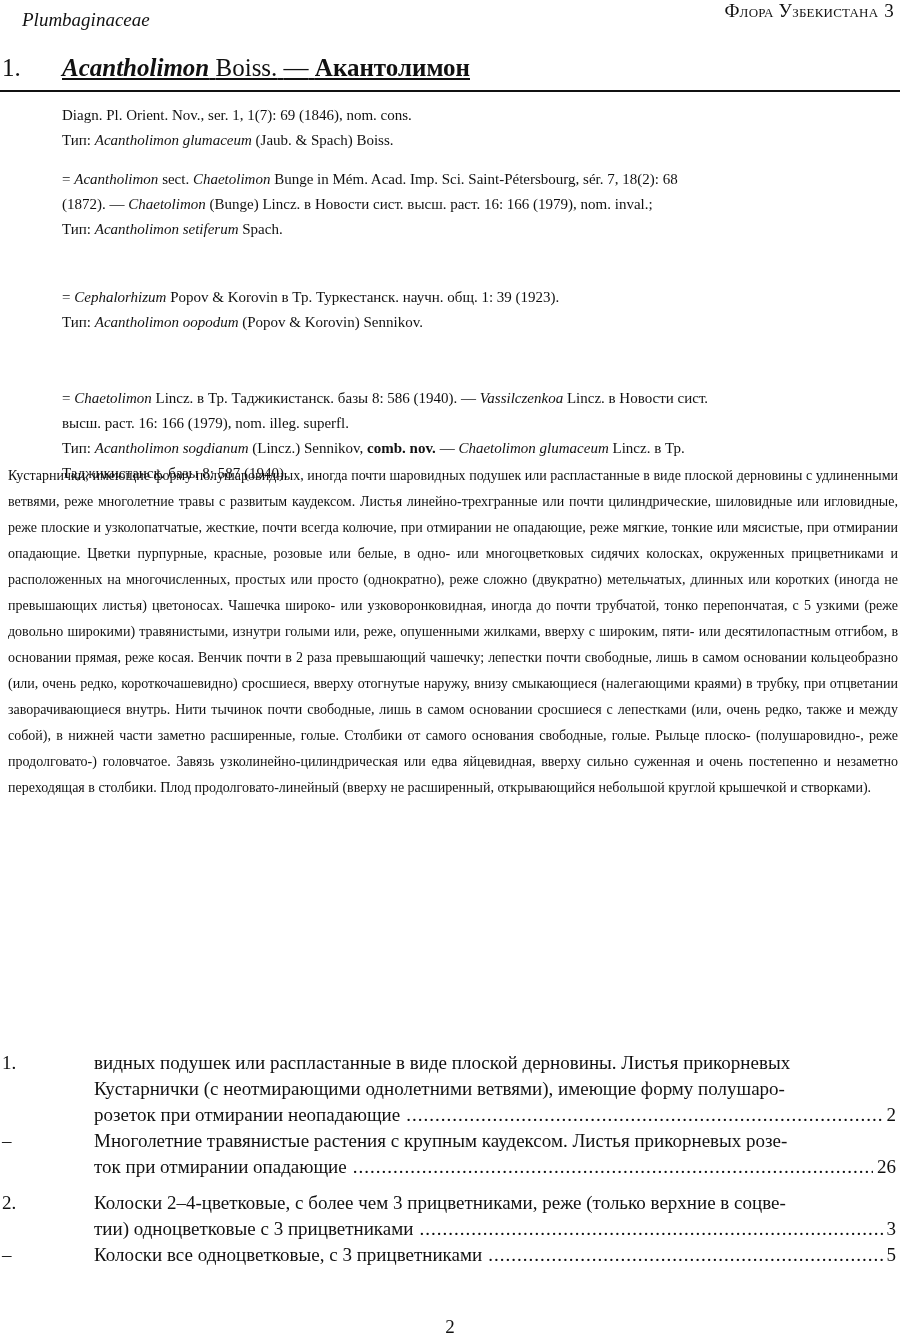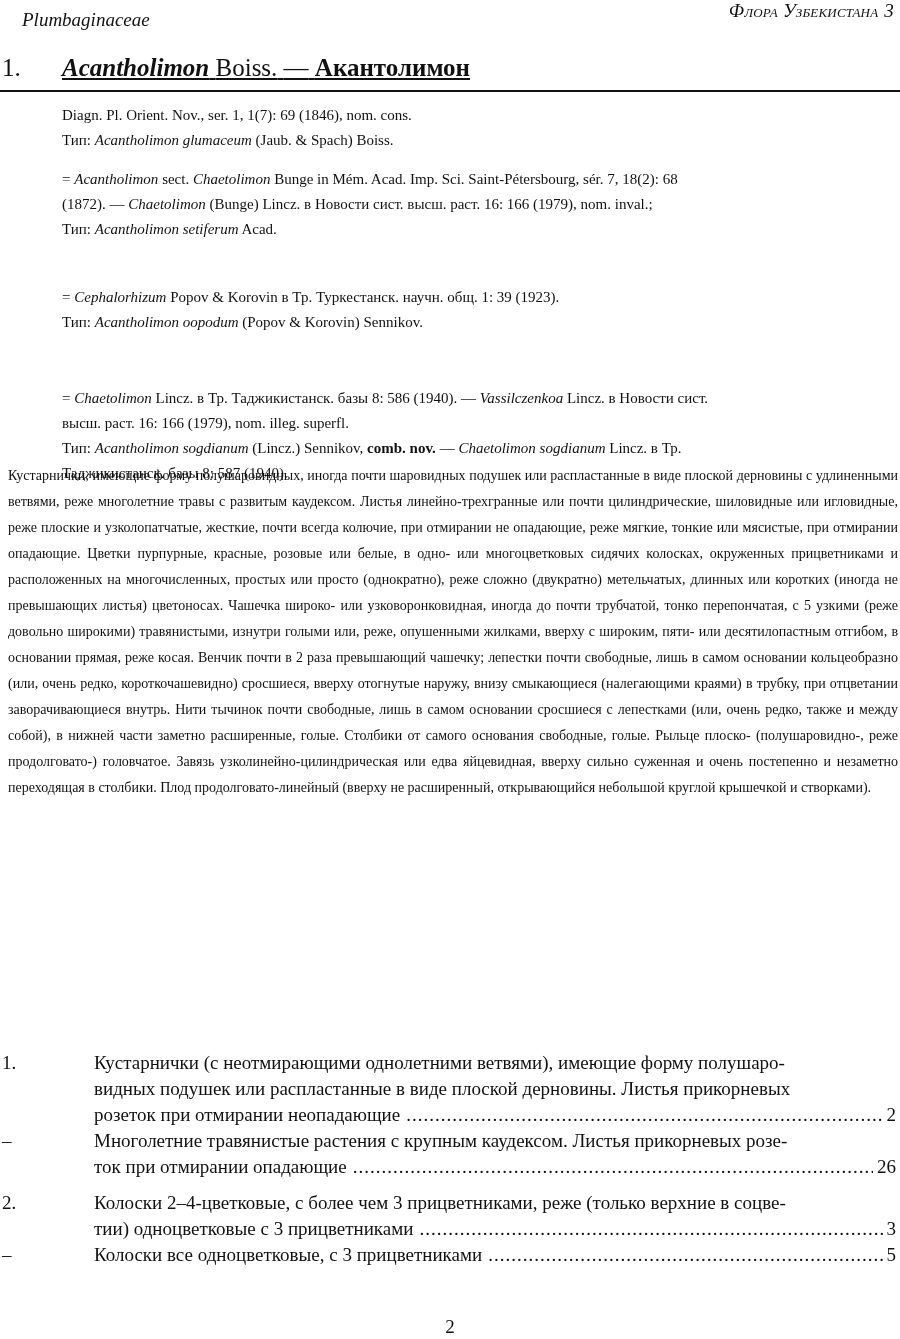--- a/index.html
+++ b/index.html
@@ -5,21 +5,21 @@
     html, body { margin: 0; padding: 0; background: #ffffff; }
     body {
       width: 900px; height: 1339px; position: relative; overflow: hidden;
       font-family: "Liberation Serif", serif; color: #111;
     }
     .running-head {
       position: absolute; top: 0; left: 0; right: 0; height: 24px;
       font-size: 19px; line-height: 22px;
     }
     .rh-left { position: absolute; left: 2px; top: 9px; font-style: italic; margin-left: 20px; }
-    .rh-right { position: absolute; right: 6px; top: 0; font-variant: small-caps; letter-spacing: 0.2px; font-style: italic; }
+    .rh-right { position: absolute; right: 6px; top: 0; font-variant: small-caps; letter-spacing: 0.2px; }
     .rh-right .pg { margin-left: 6px; }
 
     .genus-head {
       position: absolute; top: 52px; left: 0; right: 0; height: 38px;
       border-bottom: 2px solid #111; font-size: 25px; line-height: 32px;
     }
     .genus-head .num { position: absolute; left: 2px; top: 0; }
     .genus-head .title { position: absolute; left: 62px; top: 0; white-space: nowrap; text-decoration: underline; }
     .b { font-weight: bold; }
     .i { font-style: italic; }
@@ -76,41 +76,41 @@
   </span>
 </div>
 
 <div class="nomen" id="nomen-1">
     <p><span>Diagn. Pl. Orient. Nov., ser. 1, 1(7): 69 (1846), nom. cons.</span></p>
     <p><span>Тип: </span><span class="i">Acantholimon glumaceum</span><span> (Jaub. &amp; Spach) Boiss.</span></p>
   </div>
 <div class="nomen" id="nomen-2">
     <p><span>= </span><span class="i">Acantholimon</span><span> sect. </span><span class="i">Chaetolimon</span><span> Bunge in Mém. Acad. Imp. Sci. Saint-Pétersbourg, sér. 7, 18(2): 68</span></p>
     <p><span>(1872). — </span><span class="i">Chaetolimon</span><span> (Bunge) Lincz. в Новости сист. высш. раст. 16: 166 (1979), nom. inval.;</span></p>
-    <p><span>Тип: </span><span class="i">Acantholimon setiferum</span><span> Acad.</span></p>
+    <p><span>Тип: </span><span class="i">Acantholimon setiferum</span><span> Spach.</span></p>
   </div>
 <div class="nomen" id="nomen-3">
     <p><span>= </span><span class="i">Cephalorhizum</span><span> Popov &amp; Korovin в Тр. Туркестанск. научн. общ. 1: 39 (1923).</span></p>
     <p><span>Тип: </span><span class="i">Acantholimon oopodum</span><span> (Popov &amp; Korovin) Sennikov.</span></p>
   </div>
 <div class="nomen" id="nomen-4">
     <p><span>= </span><span class="i">Chaetolimon</span><span> Lincz. в Тр. Таджикистанск. базы 8: 586 (1940). — </span><span class="i">Vassilczenkoa</span><span> Lincz. в Новости сист.</span></p>
     <p><span>высш. раст. 16: 166 (1979), nom. illeg. superfl.</span></p>
-    <p><span>Тип: </span><span class="i">Acantholimon sogdianum</span><span> (Lincz.) Sennikov, </span><span class="b">comb. nov.</span><span> — </span><span class="i">Chaetolimon sogdianum</span><span> Lincz. в Тр.</span></p>
+    <p><span>Тип: </span><span class="i">Acantholimon sogdianum</span><span> (Lincz.) Sennikov, </span><span class="b">comb. nov.</span><span> — </span><span class="i">Chaetolimon glumaceum</span><span> Lincz. в Тр.</span></p>
     <p><span>Таджикистанск. базы 8: 587 (1940).</span></p>
   </div>
 
 <p class="description">Кустарнички, имеющие форму полушаровидных, иногда почти шаровидных подушек или распластанные в виде плоской дерновины с удлиненными ветвями, реже многолетние травы с развитым каудексом. Листья линейно-трехгранные или почти цилиндрические, шиловидные или игловидные, реже плоские и узколопатчатые, жесткие, почти всегда колючие, при отмирании не опадающие, реже мягкие, тонкие или мясистые, при отмирании опадающие. Цветки пурпурные, красные, розовые или белые, в одно- или многоцветковых сидячих колос­ках, окруженных прицветниками и расположенных на многочисленных, простых или просто (однократно), реже сложно (двукратно) метельчатых, длинных или коротких (иногда не превы­шающих листья) цветоносах. Чашечка широко- или узковоронковидная, иногда до почти труб­чатой, тонко перепончатая, с 5 узкими (реже довольно широкими) травянистыми, изнутри голы­ми или, реже, опушенными жилками, вверху с широким, пяти- или десятилопастным отгибом, в основании прямая, реже косая. Венчик почти в 2 раза превышающий чашечку; лепестки почти свободные, лишь в самом основании кольцеобразно (или, очень редко, короткочашевидно) сросшиеся, вверху отогнутые наружу, внизу смыкающиеся (налегающими краями) в трубку, при отцветании заворачивающиеся внутрь. Нити тычинок почти свободные, лишь в самом ос­новании сросшиеся с лепестками (или, очень редко, также и между собой), в нижней части за­метно расширенные, голые. Столбики от самого основания свободные, голые. Рыльце плоско- (полушаровидно-, реже продолговато-) головчатое. Завязь узколинейно-цилиндрическая или едва яйцевидная, вверху сильно суженная и очень постепенно и незаметно переходящая в стол­бики. Плод продолговато-линейный (вверху не расширенный, открывающийся небольшой круг­лой крышечкой и створками).</p>
 
 <div class="key" id="key-1">
   <div class="couplet-row">
     <span class="couplet-num">1.</span>
     <div class="couplet-text">
+      <div>видных подушек или распластанные в виде плоской дерновины. Листья прикорневых</div>
       <div>Кустарнички (с неотмирающими однолетними ветвями), имеющие форму полушаро-</div>
-      <div>видных подушек или распластанные в виде плоской дерновины. Листья прикорневых</div>
       <div class="lead-line">
         <span class="txt">розеток при отмирании неопадающие</span>
         <span class="dots">........................................................................................................................................................................................</span>
         <span class="goto">2</span>
       </div>
     </div>
   </div>
   <div class="couplet-row">
     <span class="couplet-num">–</span>
     <div class="couplet-text">

